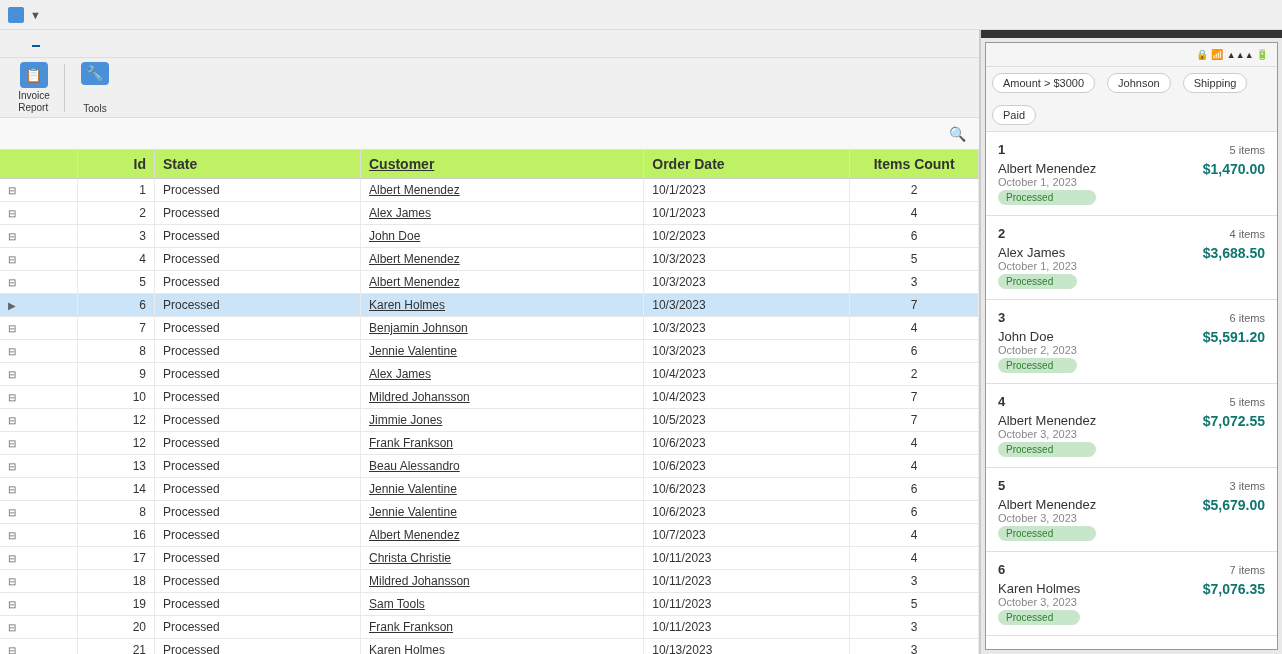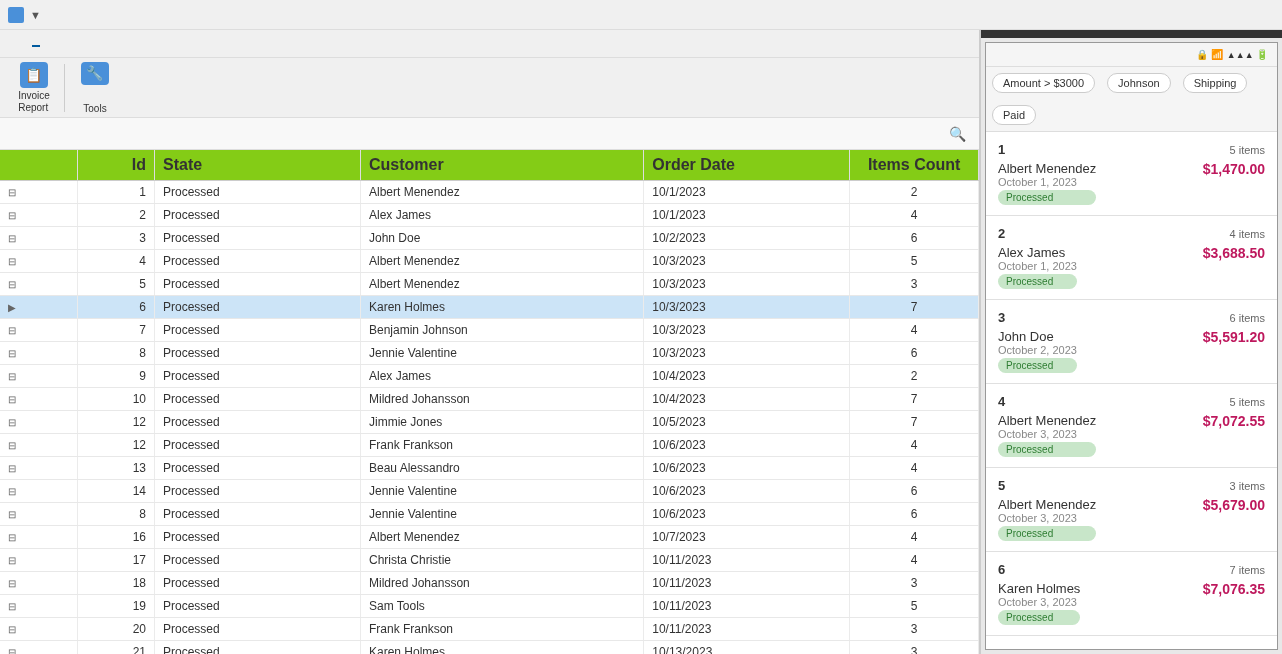--- a/index.html
+++ b/index.html
@@ -102,40 +102,40 @@
     .search-icon-btn { background: none; border: none; cursor: pointer; font-size: 14px; color: #555; }
 
     
     .table-container { flex: 1; overflow-y: auto; overflow-x: hidden; }
     table { width: 100%; border-collapse: collapse; }
     thead tr { background: #f0f0f0; }
     th {
       text-align: left;
       padding: 6px 8px;
       font-weight: 600;
-      font-size: 16px;
+      font-size: 14px;
       color: #333;
       border-bottom: 1px solid #ccc;
       border-right: 1px solid #ddd;
       position: sticky;
       top: 0;
-      background: #84cc16;
+      background: #bef264;
     }
     td {
       padding: 4px 8px;
       font-size: 12px;
       color: #333;
       border-bottom: 1px solid #e8e8e8;
       border-right: 1px solid #ebebeb;
     }
     tr.selected { background: #cce4f7; }
     .row-expand { color: #666; font-size: 10px; }
     .col-id { width: 60px; text-align: right; }
     .col-state { width: 160px; }
-    .col-customer { width: 220px; }
+    .col-customer { width: 220px; text-decoration: underline; }
     .col-date { width: 160px; }
     .col-items { width: 100px; text-align: center; }
 
     
     .table-container::-webkit-scrollbar { width: 8px; }
     .table-container::-webkit-scrollbar-track { background: #f0f0f0; }
     .table-container::-webkit-scrollbar-thumb { background: #bbb; border-radius: 4px; }
 
     
     .right-panel {
@@ -207,21 +207,21 @@
     }
     .order-card-header {
       display: flex;
       justify-content: space-between;
       align-items: center;
       margin-bottom: 4px;
     }
     .order-number { font-size: 13px; font-weight: bold; color: #333; }
     .order-items-count { font-size: 11px; color: #666; }
     .order-customer { font-size: 13px; font-weight: 500; color: #333; }
-    .order-amount { font-size: 14px; font-weight: bold; color: #be185d; }
+    .order-amount { font-size: 14px; font-weight: bold; color: #0f766e; }
     .order-date { font-size: 11px; color: #888; }
     .order-status {
       display: inline-block;
       background: #c8e6c9;
       color: #2e7d32;
       font-size: 10px;
       padding: 2px 8px;
       border-radius: 10px;
       margin-top: 2px;
     }

